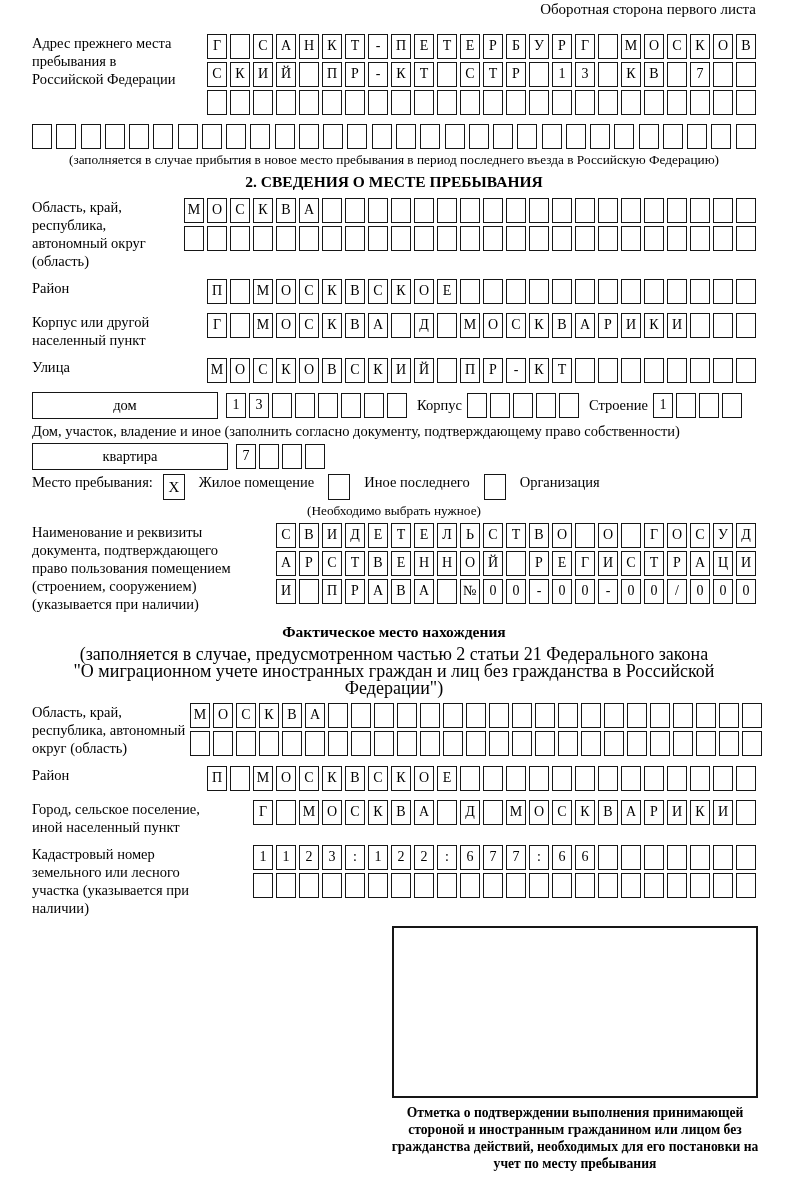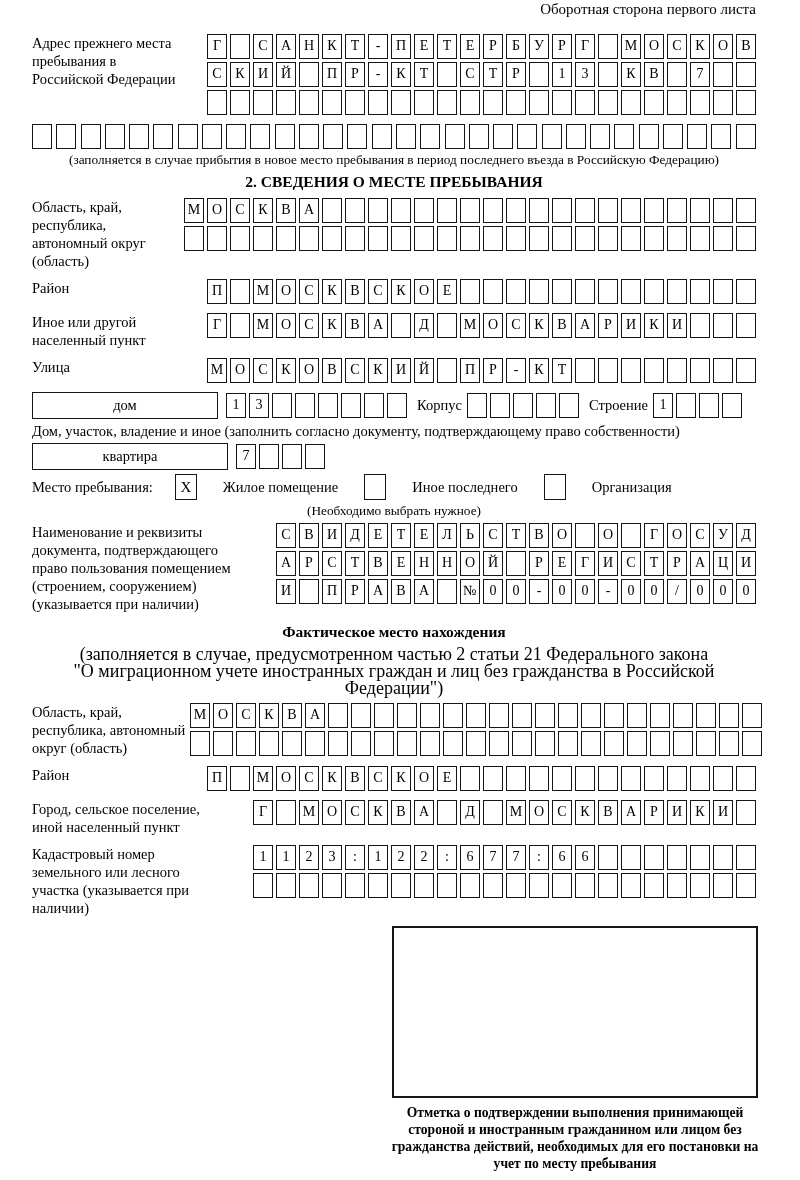--- a/index.html
+++ b/index.html
@@ -21,21 +21,21 @@
   .note-center { text-align:center; font-size:13.3px; line-height:17px; margin:2px 0 4px; }
   .sec-title { text-align:center; font-weight:bold; font-size:15.5px; line-height:20px; margin:4px 0 6px; }
 
   .house-row { display:flex; align-items:center; margin:1px 0 3px; }
   .wide-box { box-sizing:border-box; border:1.6px solid #161616; height:27px; display:flex;
               align-items:center; justify-content:center; font-size:14.5px; }
   .dom-box { width:186px; margin-right:8px; }
   .kv-box { width:196px; margin-right:8px; }
   .inline-label { font-size:14.5px; margin:0 5px 0 10px; }
 
-  .mesto-row { display:flex; align-items:center; font-size:14.5px; margin:4px 0 2px;gap:12px; }
+  .mesto-row { display:flex; align-items:flex-start; font-size:14.5px; margin:4px 0 2px; }
   .checkbox { box-sizing:border-box; width:22px; height:26px; border:1.6px solid #161616; flex:0 0 22px;
               display:flex; align-items:center; justify-content:center; font-size:15px; margin:0 14px; }
   .checkbox:first-of-type { margin-left:10px; }
 
   .fact-title { text-align:center; font-weight:bold; font-size:15.5px; line-height:20px; margin:4px 0 4px; }
   .fact-note { text-align:center; font-size:18px; line-height:17px; }
   .fact-note-wrap { margin-bottom:6px; }
 
   .stamp-wrap { width:366px; margin-left:auto; margin-right:-2px; margin-top:2px;font-weight:bold; }
   .stamp-box { box-sizing:border-box; border:2px solid #161616; height:172px; background:#fff; }
@@ -253,21 +253,21 @@
           <div class="cell"></div>
           <div class="cell"></div>
           <div class="cell"></div>
           <div class="cell"></div>
           <div class="cell"></div>
         </div>
     </div>
   </div>
 
   <div class="row">
-    <div class="flabel w158">Иное или другой населенный пункт</div>
+    <div class="flabel w158">Корпус или другой населенный пункт</div>
     <div class="stack">
       <div class="boxes">
           <div class="cell">Г</div>
           <div class="cell"></div>
           <div class="cell">М</div>
           <div class="cell">О</div>
           <div class="cell">С</div>
           <div class="cell">К</div>
           <div class="cell">В</div>
           <div class="cell">А</div>

